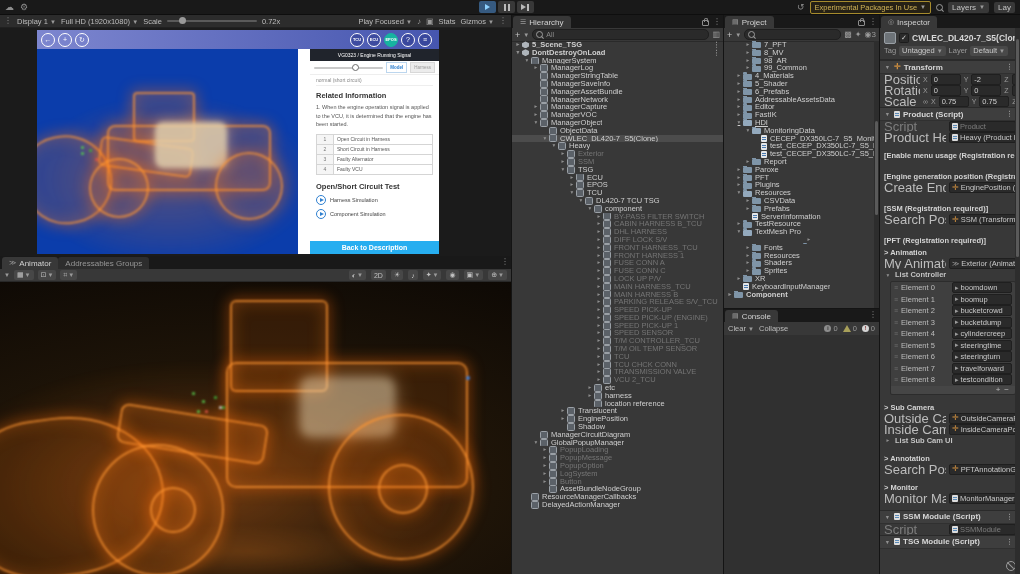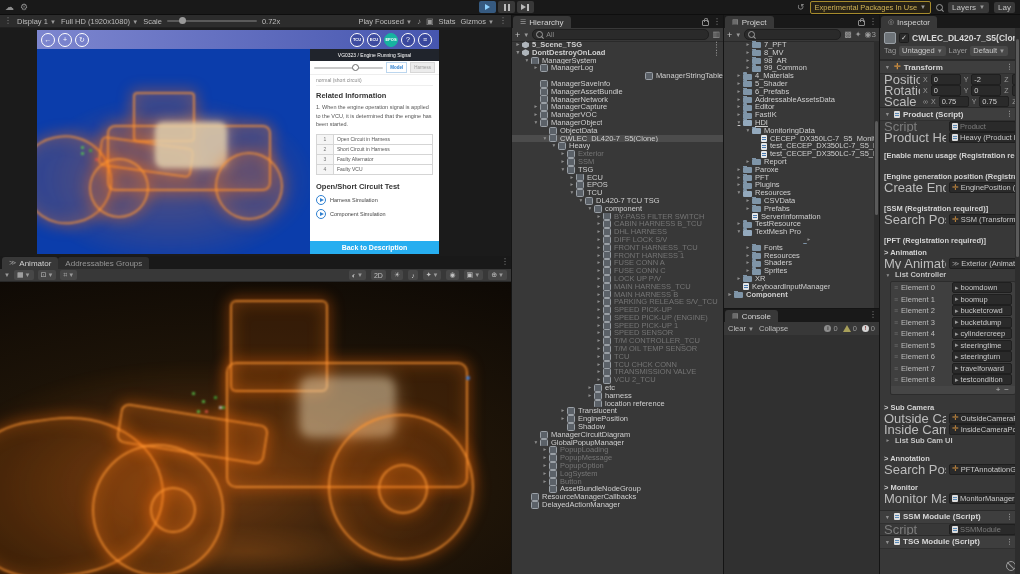--- a/index.html
+++ b/index.html
@@ -68,21 +68,21 @@
   .circ{width:12px;height:12px;border-radius:50%;border:1px solid #fff;color:#fff;display:flex;align-items:center;justify-content:center;
         font-size:7px;margin-right:3px;background:transparent;flex:none;}
   .circ.solid{background:rgba(30,40,120,.35);}
   .circ.teal{background:#17b3a0;border-color:#17b3a0;}
   .circ.tiny-label{font-size:4px;font-weight:bold;letter-spacing:0;}
   .gv-titlebox{position:absolute;left:0;right:0;top:0;height:19px;display:flex;flex-direction:column;align-items:center;justify-content:center;pointer-events:none;}
   .gv-title{font-size:9px;font-weight:bold;color:#fff;line-height:9px;}
   .gv-sub{font-size:4.5px;color:rgba(255,255,255,.85);line-height:5px;}
   .gv-right{margin-left:auto;display:flex;}
   
-  .info-panel{position:absolute;right:0;top:19px;bottom:0;width:129px;background:#fff;display:flex;flex-direction:column;overflow:hidden;z-index:4;}
+  .info-panel{position:absolute;right:0;top:19px;bottom:0;width:129px;background:#fff;display:flex;flex-direction:column;overflow:hidden;z-index:4;padding-left:12px;}
   .info-head{height:12px;background:#20242c;color:#fff;font-size:5px;display:flex;align-items:center;justify-content:center;flex:none;}
   .info-ctl{height:13px;display:flex;align-items:center;gap:3px;padding:0 4px;flex:none;border-bottom:1px solid #eee;}
   .ctl-track{flex:1;height:2px;background:#c9c9c9;border-radius:1px;position:relative;}
   .ctl-knob{position:absolute;left:55%;top:-3px;width:7px;height:7px;background:#fff;border:1.5px solid #6a6a6a;border-radius:50%;box-sizing:border-box;}
   .seg{font-size:4.5px;height:9px;display:flex;align-items:center;padding:0 3px;border:1px solid #d8d8d8;}
   .seg.on{color:#2f80d0;font-weight:bold;background:#fff;border-color:#bcd6ee;}
   .seg.off{color:#9a9a9a;background:#ececec;}
   .info-body{flex:1;padding:2px 6px;overflow:hidden;color:#555;}
   .clipped-line{font-size:5px;color:#888;border-bottom:1px solid #eee;padding-bottom:2px;white-space:nowrap;overflow:hidden;}
   .rel-title{font-size:7.5px;font-weight:bold;color:#333;margin:5px 0 3px;}
@@ -380,21 +380,21 @@
         <div class="trow" style="padding-left: 11px;">
           <span class="arrow">▾</span>
           <span class="go-icon"></span>
           <span class="tlabel">ManagerSystem</span>
         </div>
         <div class="trow" style="padding-left: 20px;">
           <span class="arrow">▸</span>
           <span class="go-icon"></span>
           <span class="tlabel">ManagerLog</span>
         </div>
-        <div class="trow" style="padding-left: 20px; justify-content: flex-end;">
+        <div class="trow" style="padding-left: 20px;">
           <span class="arrow"></span>
           <span class="go-icon"></span>
           <span class="tlabel">ManagerStringTable</span>
         </div>
         <div class="trow" style="padding-left: 20px;">
           <span class="arrow"></span>
           <span class="go-icon"></span>
           <span class="tlabel">ManagerSaveInfo</span>
         </div>
         <div class="trow" style="padding-left: 20px;">

